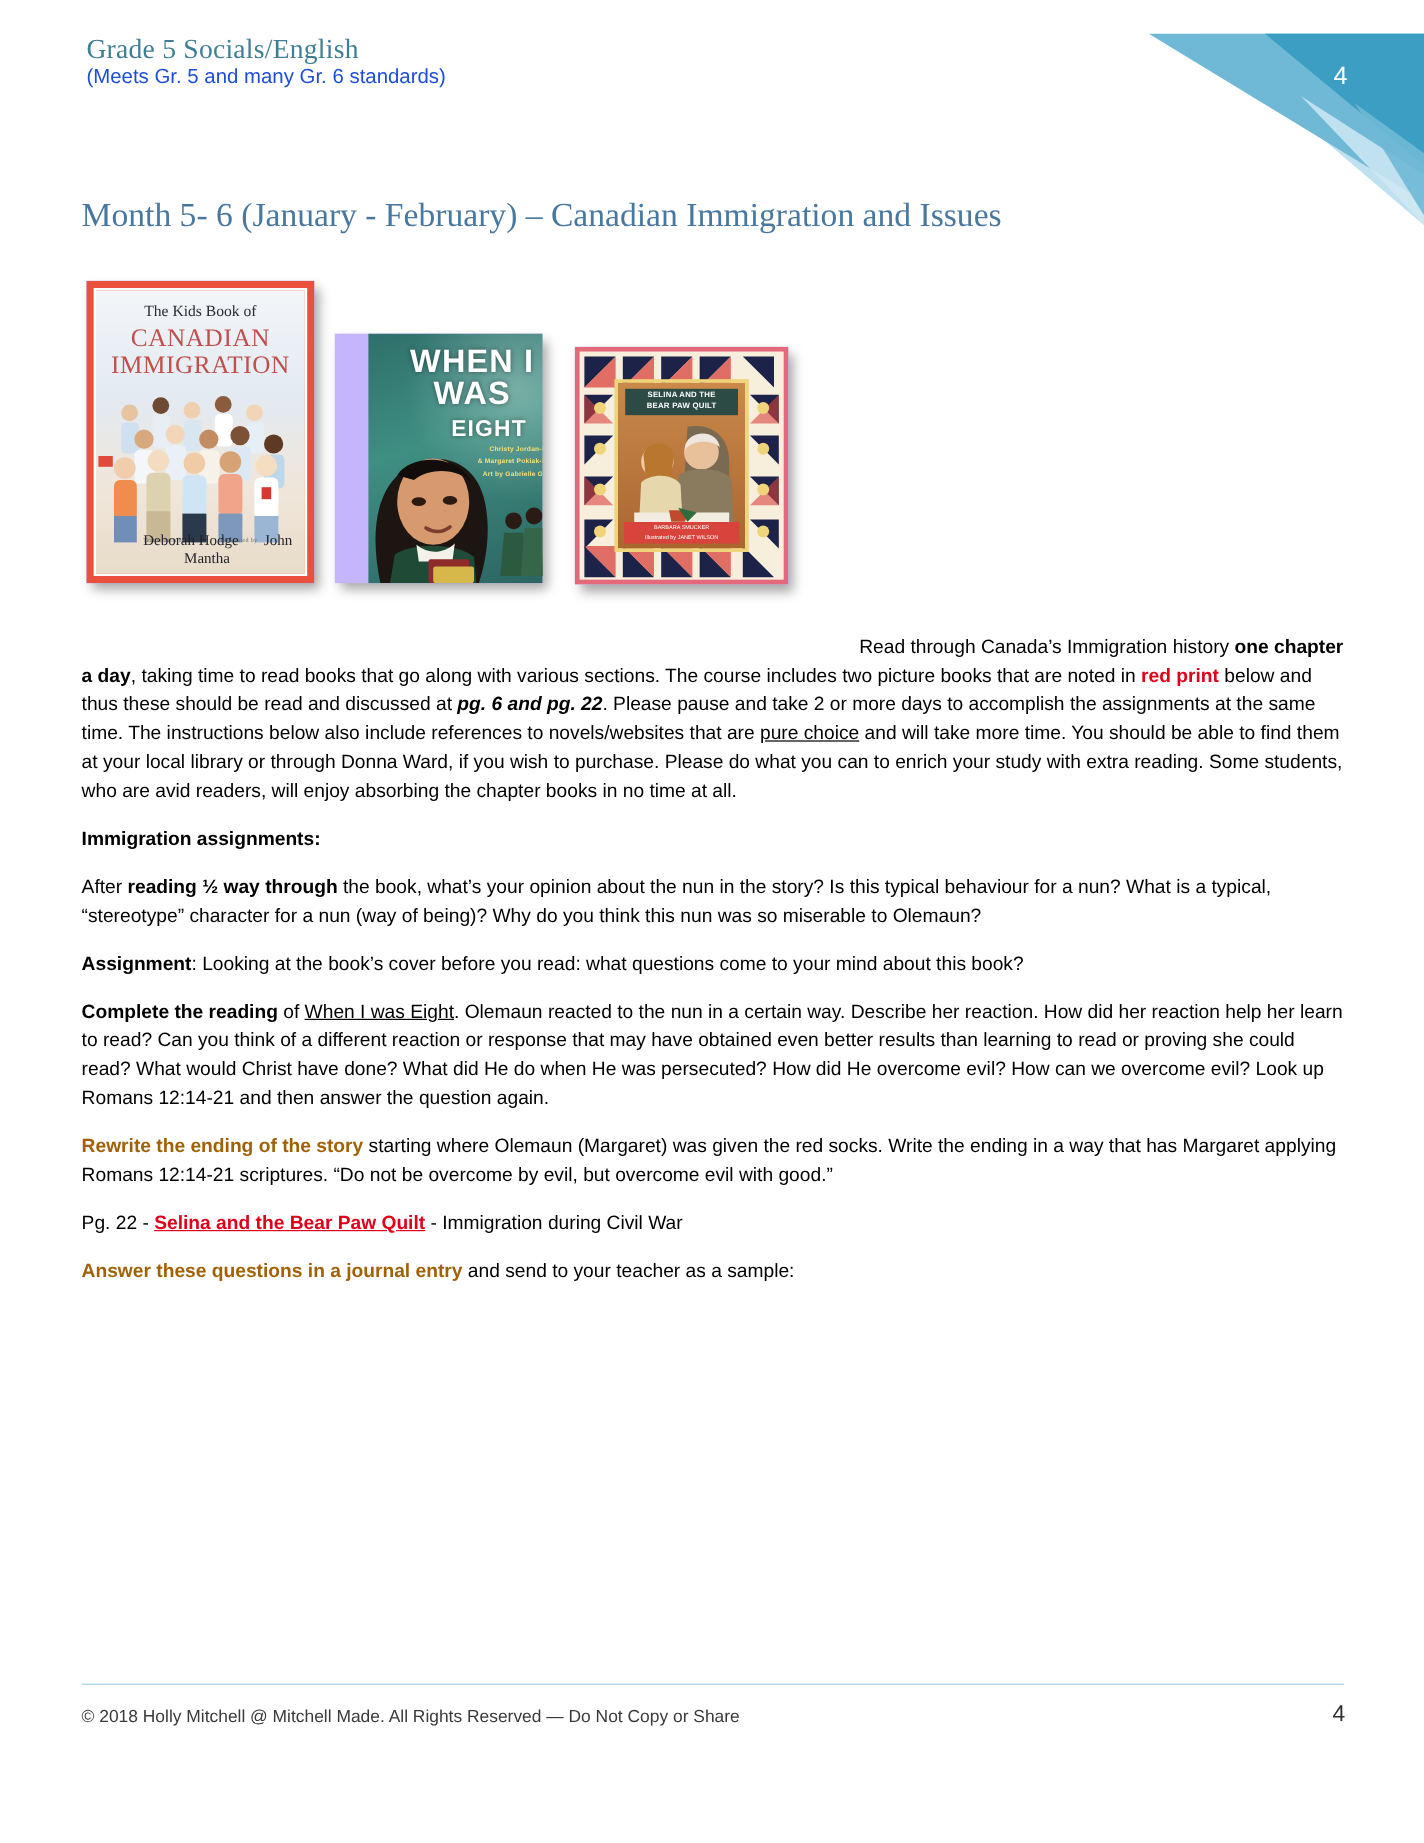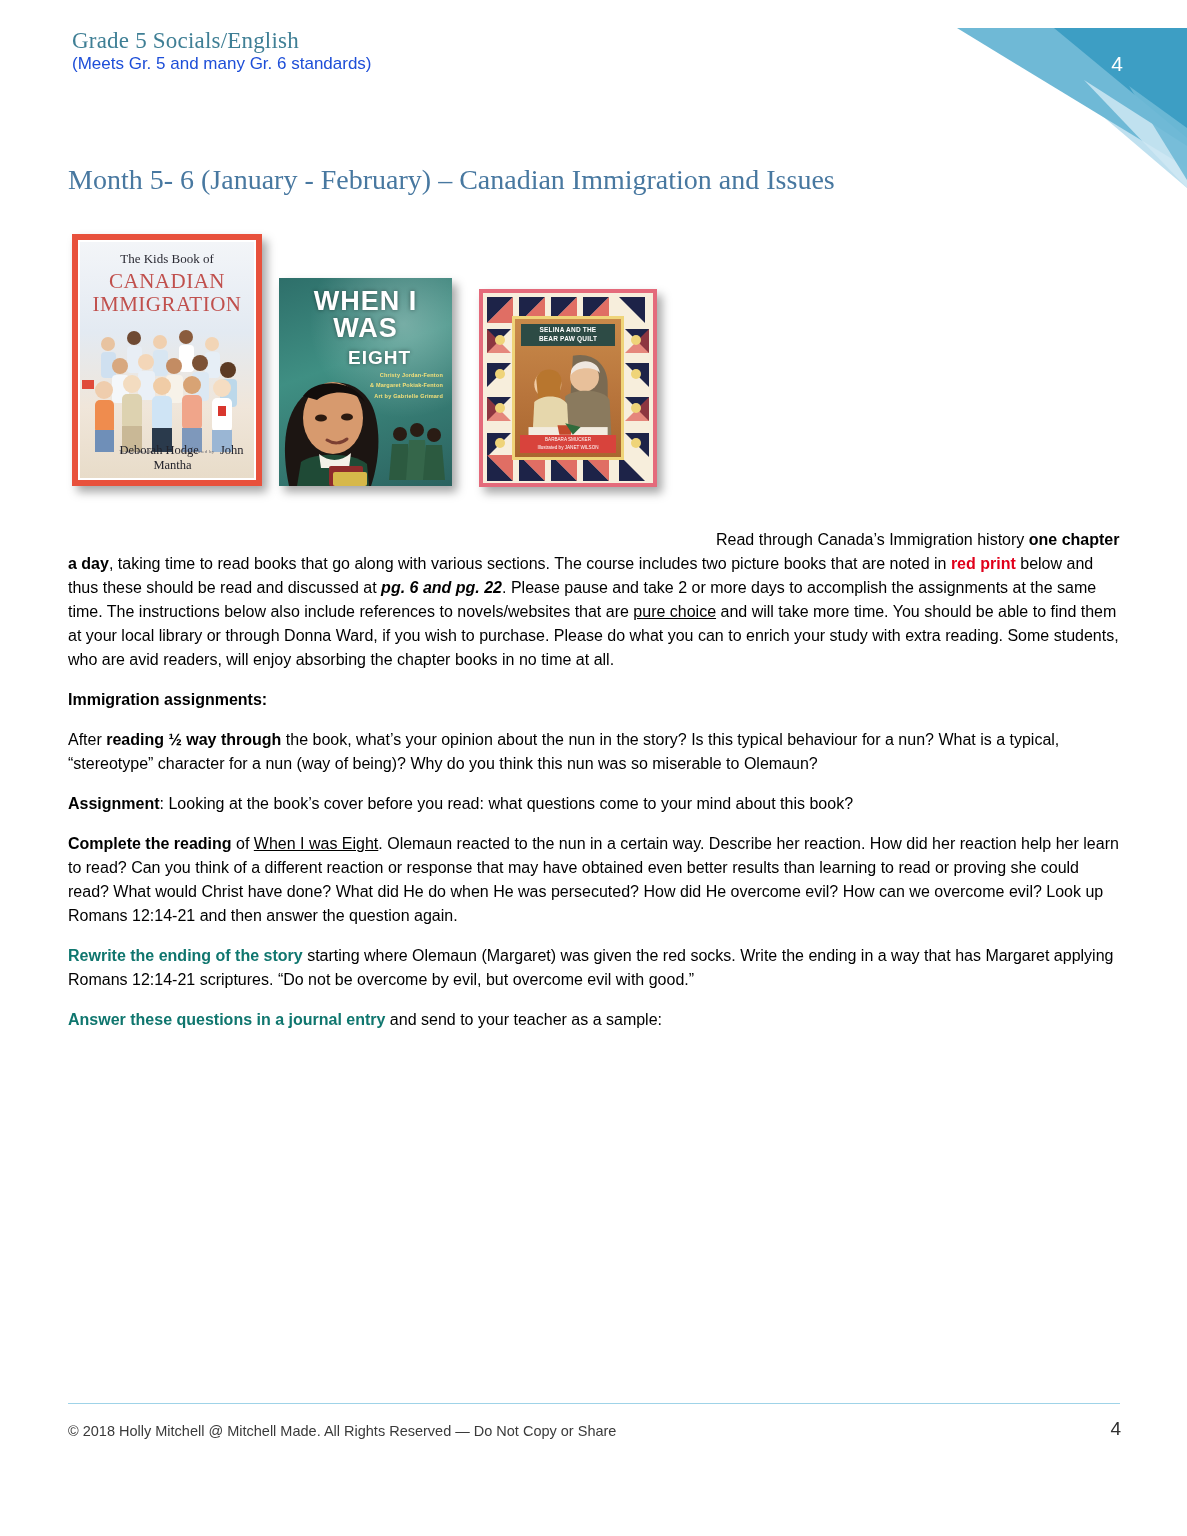--- a/index.html
+++ b/index.html
@@ -140,20 +140,21 @@
   .b1-credit span { margin: 0 14px; }
 
   
   .b2-inner {
     width: 100%; height: 100%;
     position: relative;
     background:
       radial-gradient(circle at 72% 22%, rgba(255,255,255,0.30) 0%, rgba(255,255,255,0) 46%),
       linear-gradient(160deg,#2e6f6a 0%,#3f8f83 40%,#2b625f 100%);
     overflow: hidden;
+    margin-left: 28px;
   }
   .b2-t {
     position: relative;
     text-align: center;
     font-family: "Liberation Sans", sans-serif;
     font-weight: bold;
     color: #ffffff;
     text-shadow: 0 0 4px rgba(0,0,0,.45);
     letter-spacing: 1px;
   }
@@ -243,21 +244,21 @@
     font-size: 16px;
     line-height: 24px;
     color: #000;
     text-align: left;
   }
   .lead-indent { display: inline-block; width: 648px; }
   .b { font-weight: bold; }
   .u { text-decoration: underline; }
   .red { color: #e0001b; }
   .redbu { color: #e0001b; font-weight: bold; text-decoration: underline; }
-  .blue { color: #0f766e; font-weight: bold; }
+  .blue { color: #a16207; font-weight: bold; }
   .bi { font-weight: bold; font-style: italic; }
 
   ol.qlist {
     margin: 4px 0 0 0;
     padding-left: 104px;
     font-size: 17.5px;
     line-height: 31px;
   }
   ol.qlist li { margin-bottom: 2px; padding-left: 10px; }
 
@@ -500,20 +501,23 @@
     </p>
 
     <p class="para">
       <span class="b">Complete the reading</span><span> of </span><span class="u">When I was Eight</span><span>.  Olemaun reacted to the nun in a certain way.  Describe her reaction.  How did her reaction help her learn to read? Can you think of a different reaction or response that may have obtained even better results than learning to read or proving she could read?  What would Christ have done?  What did He do when He was persecuted?  How did He overcome evil?  How can we overcome evil?  Look up Romans 12:14-21 and then answer the question again.</span>
     </p>
 
     <p class="para">
       <span class="blue">Rewrite the ending of the story</span><span> starting where Olemaun (Margaret) was given the red socks. Write the ending in a way that has Margaret applying Romans 12:14-21 scriptures.  “Do not be overcome by evil, but overcome evil with good.”</span>
     </p>
 
+    <p class="para">
+      <span>Pg. 22 - </span><span class="redbu">Selina and the Bear Paw Quilt</span><span> - Immigration during Civil War</span>
+    </p>
 
     <p class="para">
       <span class="blue">Answer these questions in a journal entry</span><span> and send to your teacher as a sample:</span>
     </p>
 
   </div>
 
   <div class="footer-rule"></div>
   <div class="footer-text">© 2018 Holly Mitchell @ Mitchell Made. All Rights Reserved — Do Not Copy or Share</div>
   <div class="footer-page">4</div>

